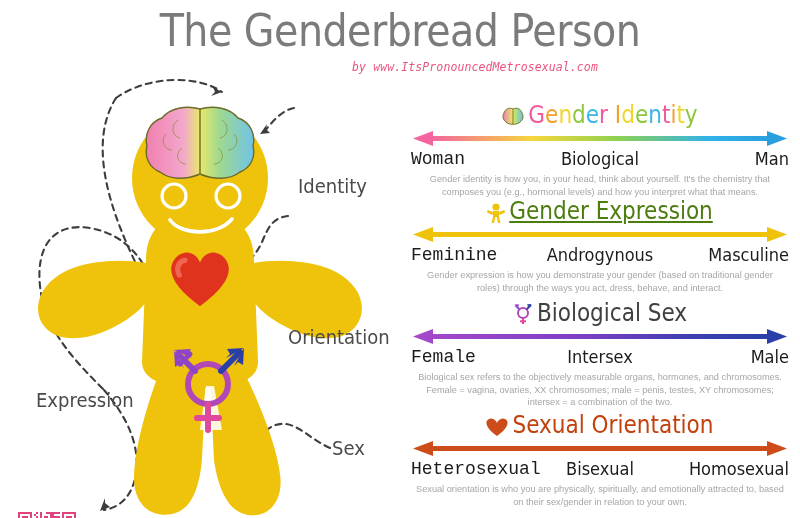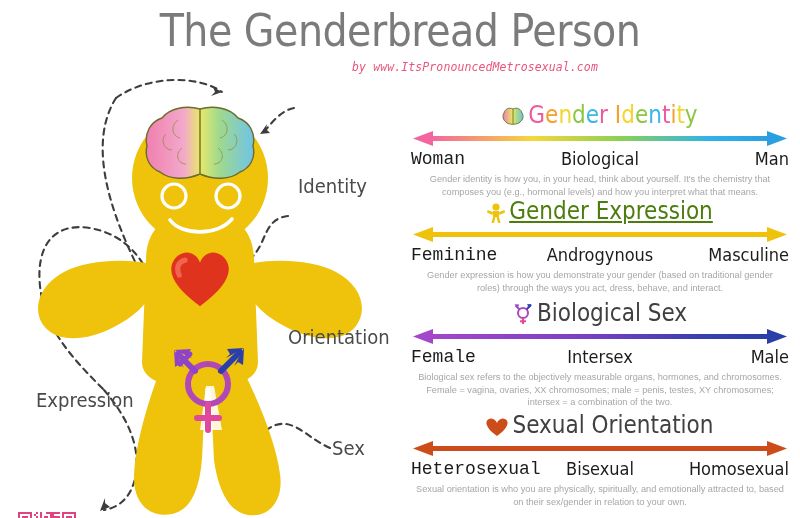--- a/index.html
+++ b/index.html
@@ -739,21 +739,21 @@
       </div>
       <div class="desc">Biological sex refers to the objectively measurable organs, hormones, and chromosomes. Female = vagina, ovaries, XX chromosomes; male = penis, testes, XY chromosomes; intersex = a combination of the two.</div>
     </div>
 
     <div class="section" style="top:410px;">
       <div class="sec-head">
         <span class="hicon">
           <svg width="22" height="19" viewBox="0 0 22 19">
             <path d="M11,18 C-1,10 -2,2 4,0.7 C7.5,0 10,2.5 11,5 C12,2.5 14.5,0 18,0.7 C24,2 23,10 11,18 Z" fill="#cc4d1a"></path>
           </svg>
-        </span><span class="sec-title" style="color: #404040;">Sexual Orientation</span>
+        </span><span class="sec-title" style="color: #c2410c;">Sexual Orientation</span>
       </div>
       <div class="axis">
         <svg width="374" height="18" viewBox="0 0 374 18">
           <rect x="18" y="6" width="338" height="5" fill="#cc4d1a"></rect>
           <path d="M0,8.5 L20,1 L20,16 Z" fill="#cc4d1a"></path>
           <path d="M374,8.5 L354,1 L354,16 Z" fill="#cc4d1a"></path>
         </svg>
       </div>
       <div class="ends">
         <span class="endlbl l">Heterosexual</span>

